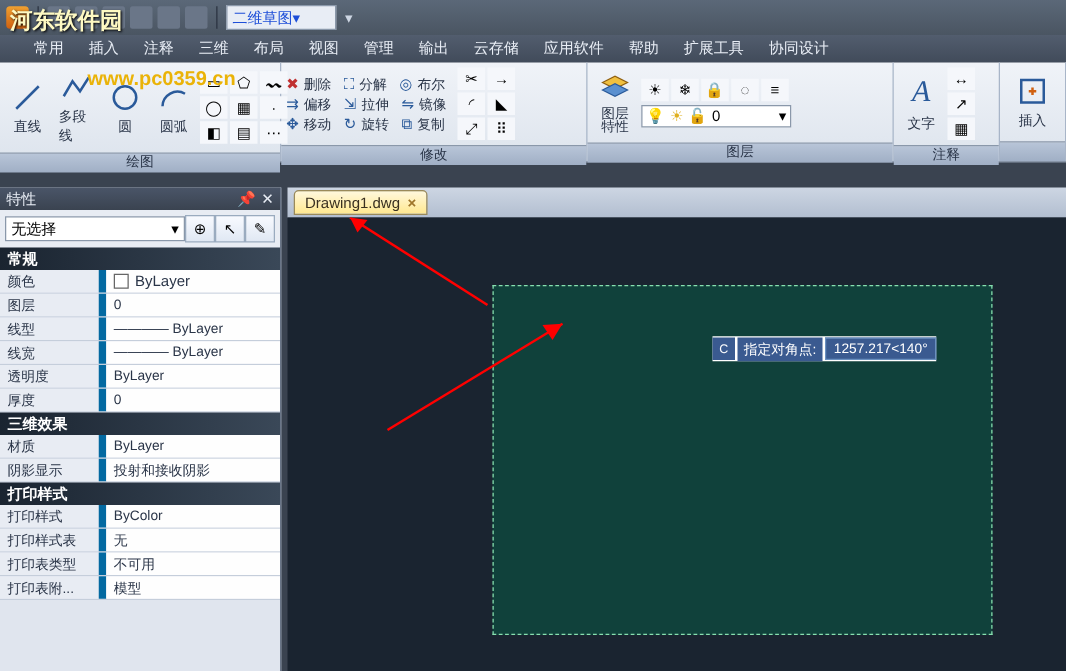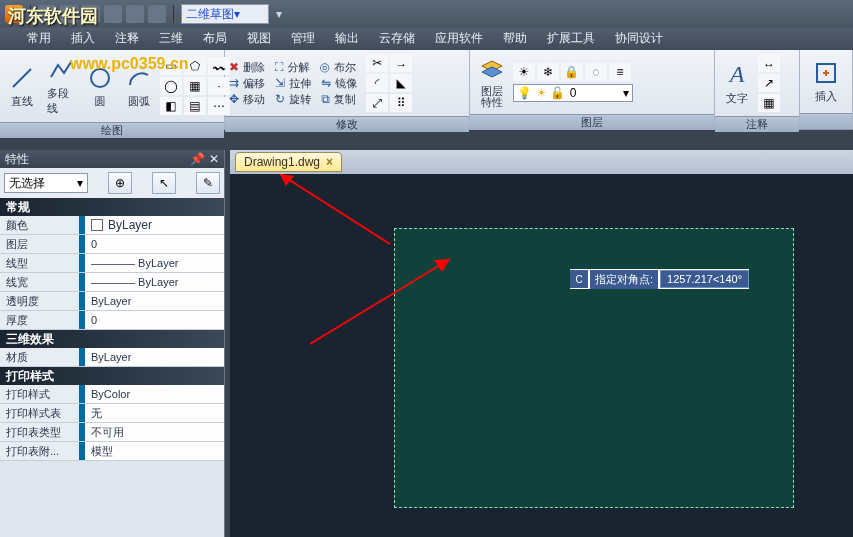--- a/index.html
+++ b/index.html
@@ -21,21 +21,21 @@
     .big-btn .lbl{font-size:11px;color:#2a3548}
     .mini-grid{display:grid;grid-template-columns:repeat(3,22px);grid-auto-rows:18px;gap:2px}
     .mini-btn{width:22px;height:18px;background:#f5f7fb;border:1px solid transparent;display:flex;align-items:center;justify-content:center;cursor:default}
     .mod-rows{display:flex;flex-direction:column;gap:1px}
     .mod-row{display:flex;align-items:center;gap:4px}
     .mod-txt{font-size:11px;color:#2a3548;min-width:28px}
     .layer-dd{width:120px;height:18px;background:#fff;border:1px solid #8a98aa;display:flex;align-items:center;gap:4px;padding:0 3px}
     .dock-left{position:absolute;left:0;top:150px;width:225px;bottom:0;background:#e0e5ee;border-right:1px solid #6a7688}
     .dock-title{background:linear-gradient(#4a5568,#3a4350);color:#e8edf5;height:18px;display:flex;align-items:center;justify-content:space-between;padding:0 5px}
     .dock-close{display:flex;gap:4px}
-    .sel-row{display:flex;align-items:center;gap:20px;padding:4px;background:#e8ecf3}
+    .sel-row{display:flex;align-items:center;gap:0;padding:4px;background:#e8ecf3}
     .sel-dd{flex:1;height:20px;background:#fff;border:1px solid #8a98aa;padding:0 4px;display:flex;align-items:center;justify-content:space-between}
     .pal-btn{width:24px;height:22px;background:linear-gradient(#f8faff,#e0e8f3);border:1px solid #9aabbf;display:flex;align-items:center;justify-content:center;cursor:default}
     .cat{background:linear-gradient(90deg,#1a2430,#3a4858);color:#fff;padding:2px 6px;font-weight:bold;height:18px;display:flex;align-items:center}
     .prop-row{display:flex;height:19px;border-bottom:1px solid #c5cedb}
     .prop-k{width:85px;background:#e8ecf3;padding:2px 6px;border-right:6px solid #0369a1;color:#2a3548;font-size:11px}
     .prop-v{flex:1;background:#fefefe;padding:2px 6px;color:#2a3548;font-size:11px;display:flex;align-items:center;gap:5px}
     .sw{width:12px;height:12px;border:1px solid #666;background:#fff}
     .tabs{position:absolute;left:230px;top:150px;right:0;height:24px;background:linear-gradient(#cdd6e3,#b2bed0);display:flex;align-items:center;padding-left:5px}
     .tab{background:linear-gradient(#fff8dd,#ffe890);border:1px solid #9a8a5a;border-radius:4px 4px 0 0;padding:2px 8px;display:flex;align-items:center;gap:6px;color:#3a3020}
     .tab-x{color:#a0762a;font-weight:bold;cursor:default}
@@ -285,20 +285,24 @@
   <div class="prop-row">
       <div class="prop-k">厚度</div>
       <div class="prop-v">0</div>
     </div>
 
   <div class="cat">三维效果</div>
   <div class="prop-row">
       <div class="prop-k">材质</div>
       <div class="prop-v">ByLayer</div>
     </div>
+  <div class="prop-row">
+      <div class="prop-k">阴影显示</div>
+      <div class="prop-v">投射和接收阴影</div>
+    </div>
 
   <div class="cat">打印样式</div>
   <div class="prop-row">
       <div class="prop-k">打印样式</div>
       <div class="prop-v">ByColor</div>
     </div>
   <div class="prop-row">
       <div class="prop-k">打印样式表</div>
       <div class="prop-v">无</div>
     </div>

